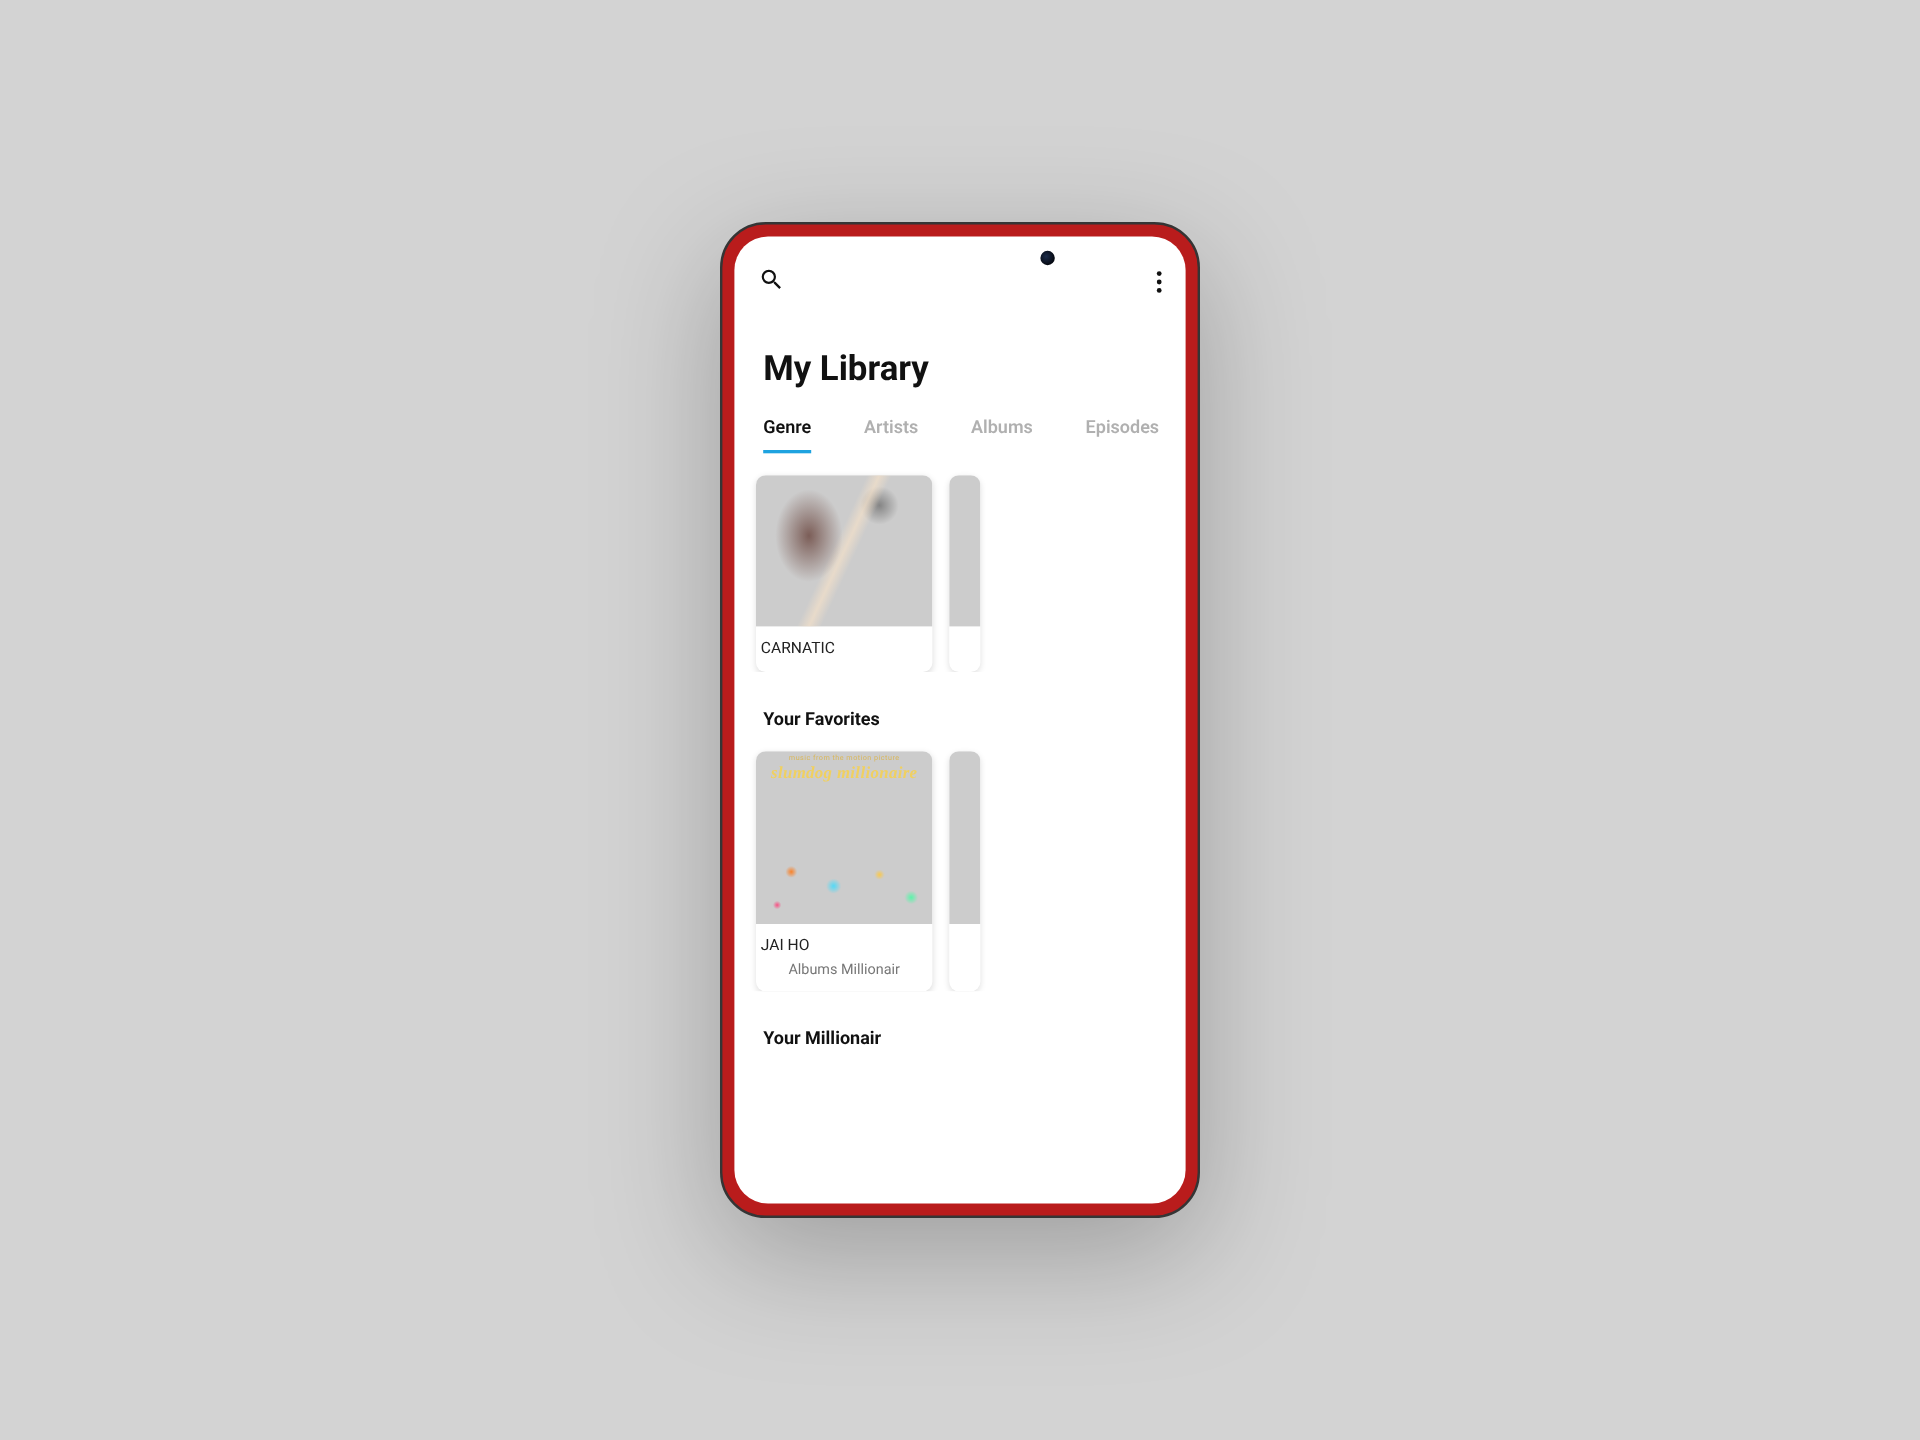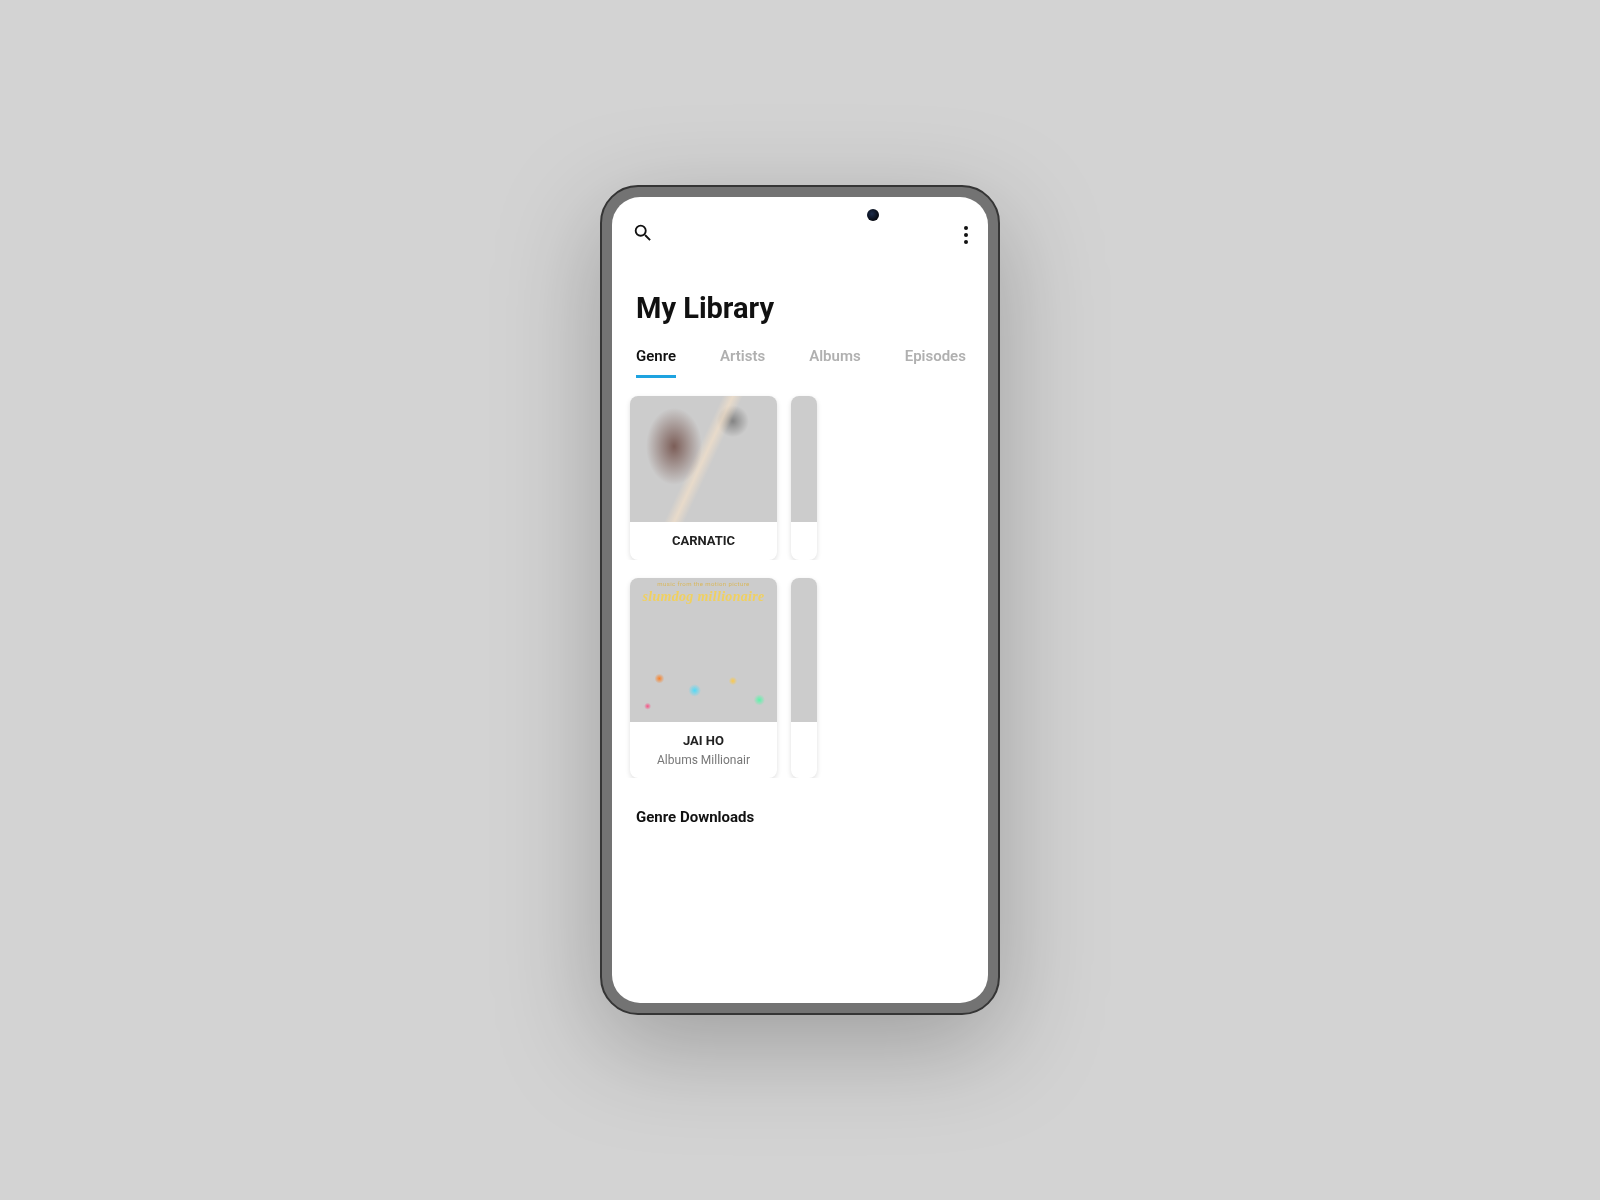--- a/index.html
+++ b/index.html
@@ -6,21 +6,21 @@
   body {
     width: 1600px; height: 1200px;
     background: #d3d3d3;
     font-family: -apple-system, BlinkMacSystemFont, "Segoe UI", Roboto, sans-serif;
     display: flex; align-items: center; justify-content: center;
     overflow: hidden;
   }
   .phone-wrap { position: relative; filter: drop-shadow(0 30px 50px rgba(0,0,0,0.25)); }
   .phone {
     width: 400px; height: 830px;
-    background: #737373;
+    background: #b91c1c;
     border-radius: 38px;
     padding: 10px;
     position: relative;
     border: 2px solid #353535;
   }
   .phone::before {
     content: "";
     position: absolute; top: 26px; left: 50%; transform: translateX(-50%);
     width: 100px; height: 6px; background: #000; border-radius: 3px;
   }
@@ -60,21 +60,21 @@
   .row {
     display: flex; gap: 14px; padding: 18px 0 0 18px; overflow: hidden;
   }
   .card {
     flex: 0 0 147px; background:#fff; border-radius:8px;
     box-shadow: 0 2px 5px rgba(0,0,0,0.13);
     overflow:hidden;
   }
   .card .img { height:126px; background:#ccc; position:relative; }
   .card .label {
-    text-align:center; padding:11px 4px 12px; font-weight:700; font-size:13px; color:#222;
+    padding:11px 4px 12px; font-weight:400; font-size:13px; color:#222;
   }
   .card .sub { font-weight:400; color:#777; font-size:12px; padding:0 4px 11px; text-align:center; margin-top:-7px;}
   .section-title { font-size:15px; font-weight:700; color:#111; padding: 30px 24px 0; }
   .fav .img { height:144px; }
   .card.peek { flex:0 0 26px; }
   
   .img-carnatic { background: linear-gradient(135deg,#a4452e,#d8834b); position:relative; }
   .img-carnatic::after{content:"";position:absolute;inset:0;background:
     radial-gradient(ellipse 40px 55px at 30% 40%, rgba(70,20,10,.6), transparent 70%),
     linear-gradient(115deg, transparent 45%, rgba(255,230,200,.55) 50%, transparent 55%),
@@ -133,34 +133,35 @@
         <div class="card">
           <div class="img img-carnatic"></div>
           <div class="label">CARNATIC</div>
         </div>
         <div class="card peek">
           <div class="img img-peek1"></div>
           <div class="label">&nbsp;</div>
         </div>
       </div>
 
+      <div class="section-title">Your Favorites</div>
 
       <div class="row fav">
         <div class="card">
           <div class="img img-jaiho">
             <div class="tt">music from the motion picture</div>
             <div class="t">slumdog millionaire</div>
           </div>
           <div class="label">JAI HO</div>
           <div class="sub">Albums Millionair</div>
         </div>
         <div class="card peek">
           <div class="img img-peek2"></div>
           <div class="label">&nbsp;</div>
           <div class="sub">&nbsp;</div>
         </div>
       </div>
 
-      <div class="section-title">Genre Downloads</div>
+      <div class="section-title">Your Millionair</div>
 
     </div>
   </div>
 </div>
 
 </body></html>

